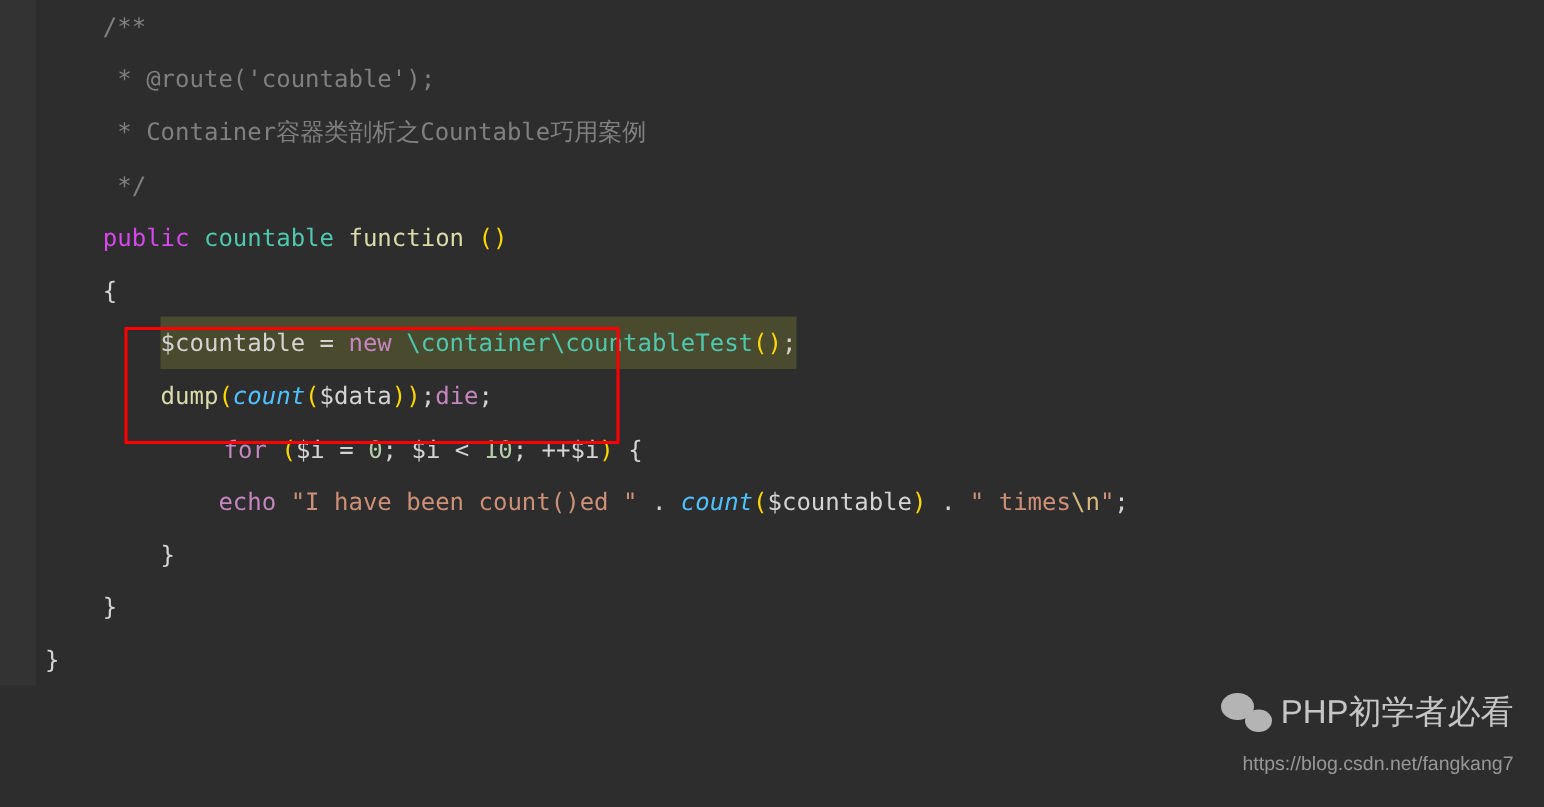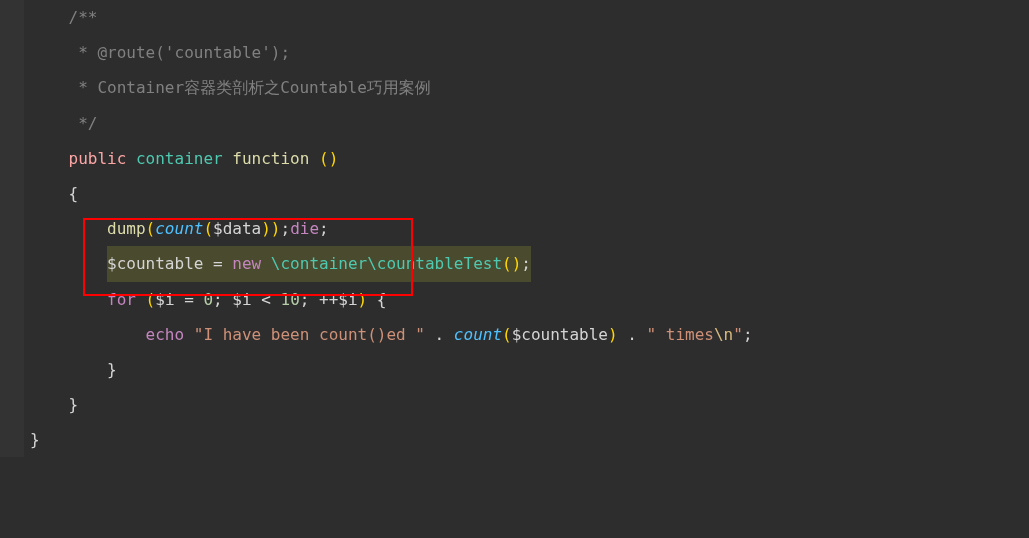--- a/index.html
+++ b/index.html
@@ -24,24 +24,24 @@
       top: 0;
       width: 24px;
       height: 100%;
       background: #333;
     }
     .line {
       white-space: pre;
       position: relative;
     }
     .comment { color: #808080; }
-    .keyword-public { color: #fca5a5; }
+    .keyword-public { color: #d946ef; }
     .keyword-function { color: #4ec9b0; }
     .keyword-new { color: #c586c0; }
-    .keyword-for { color: #c586c0; }
+    .keyword-for { color: #c586c0; margin-left: 42px; }
     .keyword-echo { color: #c586c0; }
     .keyword-die { color: #c586c0; }
     .funcname { color: #dcdcaa; }
     .variable { color: #d4d4d4; }
     .operator { color: #d4d4d4; }
     .number { color: #b5cea8; }
     .bracket { color: #d4d4d4; }
     .paren { color: #ffd700; }
     .string { color: #ce9178; }
     .escape { color: #d7ba7d; }
@@ -116,36 +116,44 @@
   <div class="gutter"></div>
 
   <div class="line"><span class="comment">    /**</span></div>
 
   <div class="line"><span class="comment">     * </span><span class="comment">@route('countable');</span></div>
 
   <div class="line"><span class="comment">     * </span><span class="comment">Container容器类剖析之Countable巧用案例</span></div>
 
   <div class="line"><span class="comment">     */</span></div>
 
-  <div class="line">    <span class="keyword-public">public</span> <span class="keyword-function">container</span> <span class="funcname">function</span> <span class="paren">()</span></div>
+  <div class="line">    <span class="keyword-public">public</span> <span class="keyword-function">countable</span> <span class="funcname">function</span> <span class="paren">()</span></div>
 
   <div class="line">    <span class="bracket">{</span></div>
 
 
+  <div class="line">        <span class="highlight-line"><span class="variable">$countable</span><span class="operator"> = </span><span class="keyword-new">new</span> <span class="class-path">\container\countableTest</span><span class="paren">()</span><span class="punct">;</span></span></div>
+
   <div class="line">        <span class="func-call2">dump</span><span class="paren">(</span><span class="func-call">count</span><span class="paren">(</span><span class="variable">$data</span><span class="paren">)</span><span class="paren">)</span><span class="punct">;</span><span class="keyword-die">die</span><span class="punct">;</span></div>
-
-  <div class="line">        <span class="highlight-line"><span class="variable">$countable</span><span class="operator"> = </span><span class="keyword-new">new</span> <span class="class-path">\container\countableTest</span><span class="paren">()</span><span class="punct">;</span></span></div>
 
   <div class="line">        <span class="keyword-for">for</span> <span class="paren">(</span><span class="variable">$i</span><span class="operator"> = </span><span class="number">0</span><span class="punct">; </span><span class="variable">$i</span><span class="operator"> &lt; </span><span class="number">10</span><span class="punct">; </span><span class="operator">++</span><span class="variable">$i</span><span class="paren">)</span> <span class="bracket">{</span></div>
 
   <div class="line">            <span class="keyword-echo">echo</span> <span class="string">"I have been count()ed "</span><span class="operator"> . </span><span class="func-call">count</span><span class="paren">(</span><span class="variable">$countable</span><span class="paren">)</span><span class="operator"> . </span><span class="string">" times</span><span class="escape">\n</span><span class="string">"</span><span class="punct">;</span></div>
 
   <div class="line">        <span class="bracket">}</span></div>
 
   <div class="line">    <span class="bracket">}</span></div>
 
   <div class="line"><span class="bracket">}</span></div>
 
   <div class="red-box"></div>
 </div>
 
 <div class="watermark">
+  <div class="watermark-title">
+    <span class="wechat-icon">
+      <span class="bubble1"></span>
+      <span class="bubble2"></span>
+    </span>
+    <span>PHP初学者必看</span>
+  </div>
+  <div class="watermark-url">https://blog.csdn.net/fangkang7</div>
 </div>
 
 </body></html>

